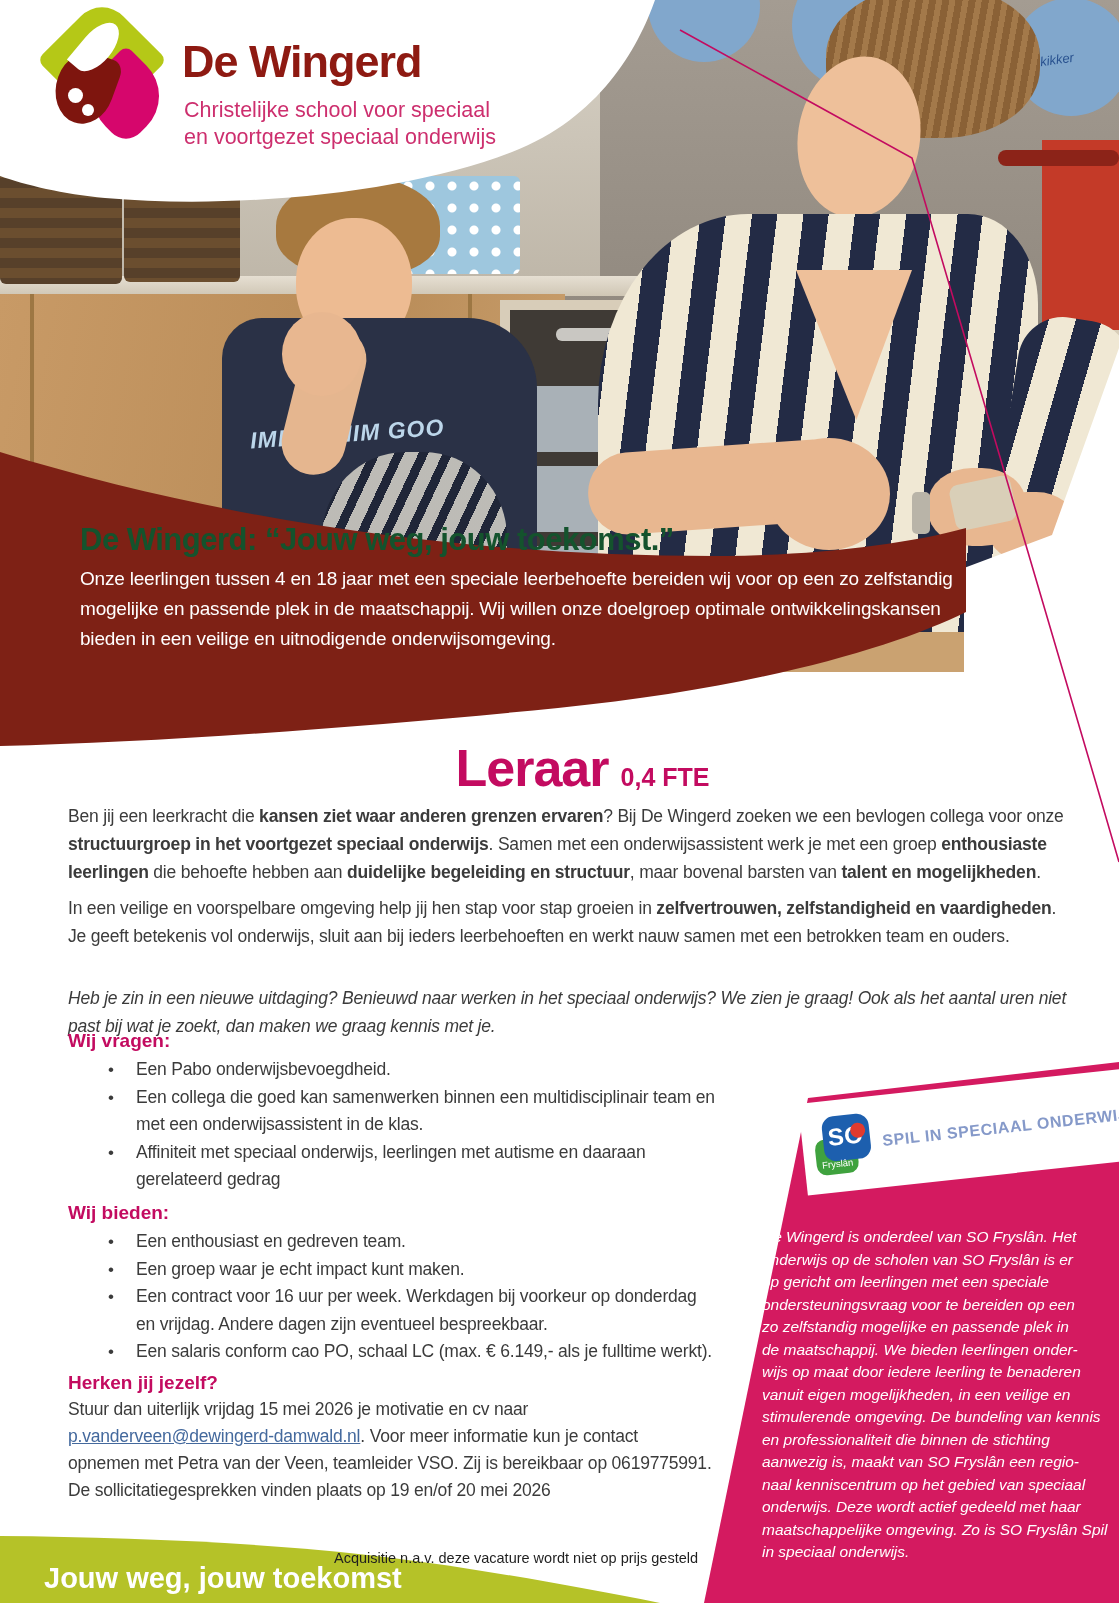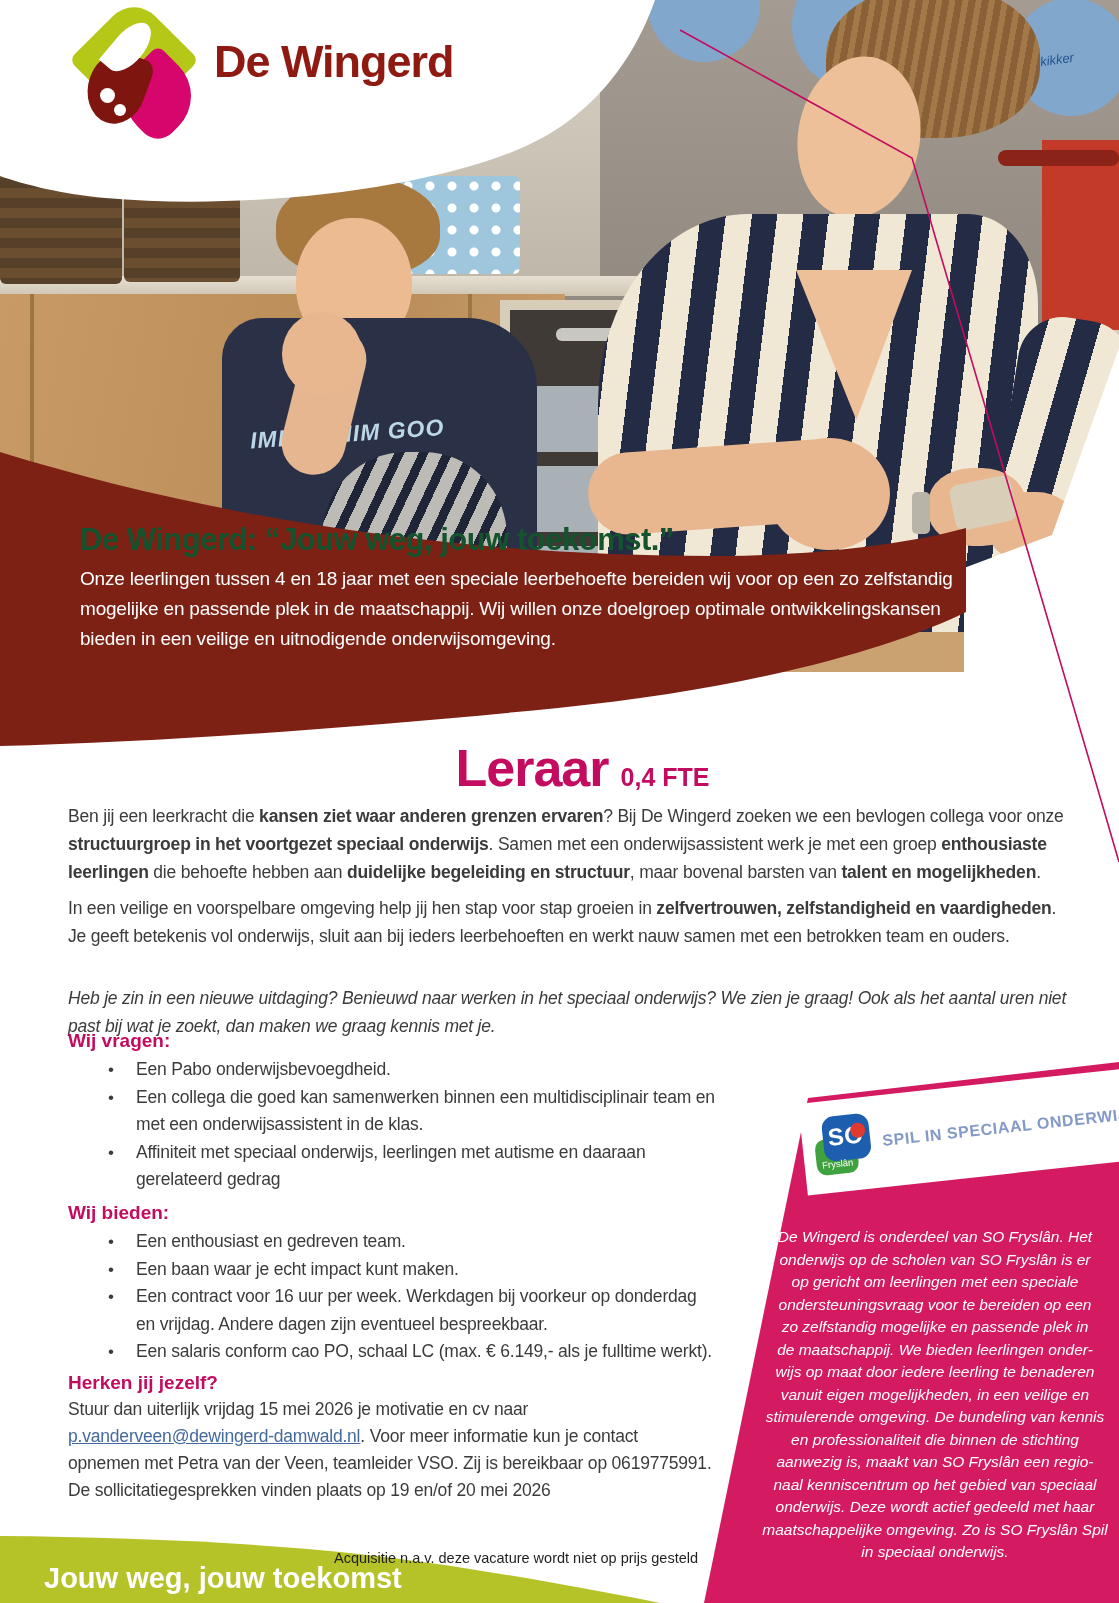--- a/index.html
+++ b/index.html
@@ -48,21 +48,21 @@
   .arm-long{left:588px;top:446px;width:265px;height:82px;transform:rotate(-4deg);}
   .hand-open{left:768px;top:438px;width:122px;height:112px;border-radius:50%;}
   .w-hand1{left:928px;top:468px;width:98px;height:78px;border-radius:45%;}
   .w-hand2{left:988px;top:492px;width:88px;height:70px;border-radius:45%;}
   .watch{left:912px;top:492px;width:18px;height:42px;background:#b9b4a8;border-radius:5px;}
   .paper{left:952px;top:480px;width:62px;height:46px;background:#d9cfb8;border-radius:9px;transform:rotate(-12deg);}
   .table{left:470px;top:632px;width:660px;height:42px;background:#caa271;}
   
   svg.shapes{position:absolute;left:0;top:0;z-index:3;pointer-events:none;}
   
-  .brand{z-index:5;margin-left:32px;}
+  .brand{z-index:5;}
   .brand-title{left:182px;top:36px;font-size:45px;font-weight:bold;color:#8e1a12;letter-spacing:-1px;}
   .brand-sub{left:184px;top:97px;font-size:21.5px;line-height:27px;color:#cd2f6e;}
   .logo-mark{left:46px;top:8px;width:130px;height:140px;}
   .logo-mark *{position:absolute;}
   .lm-lime{left:10px;top:6px;width:92px;height:92px;background:#b5c817;border-radius:30px 8px 30px 8px;transform:rotate(45deg);}
   .lm-pink{left:44px;top:52px;width:72px;height:72px;background:#d6066c;border-radius:8px 60% 20px 60%;transform:rotate(45deg);}
   .lm-dark{left:10px;top:44px;width:58px;height:72px;background:#7e150e;border-radius:50% 20% 50% 55%;transform:rotate(20deg);}
   .lm-leaf{left:36px;top:10px;width:30px;height:58px;background:#fff;border-radius:50% 50% 50% 0;transform:rotate(40deg);}
   .lm-dot1{left:22px;top:80px;width:15px;height:15px;background:#fff;border-radius:50%;}
   .lm-dot2{left:36px;top:96px;width:12px;height:12px;background:#fff;border-radius:50%;}
@@ -89,21 +89,21 @@
      transform:rotate(-6.2deg);transform-origin:0 0;display:flex;align-items:center;gap:12px;padding-left:12px;box-sizing:border-box;}
   .so-logo{position:relative;width:56px;height:60px;flex:0 0 auto;}
   .so-logo *{position:absolute;}
   .so-green{left:0;top:22px;width:42px;height:36px;background:#3fa23e;border-radius:10px;}
   .so-blue{left:9px;top:0;width:47px;height:45px;background:#1d5fae;border-radius:12px;}
   .so-txt{left:14px;top:7px;color:#fff;font-weight:bold;font-size:24px;letter-spacing:.5px;}
   .so-dot{left:37px;top:9px;width:15px;height:15px;background:#e03a2f;border-radius:50%;}
   .so-fry{left:0px;top:42px;width:42px;text-align:center;color:#fff;font-size:9.5px;}
   .spil{color:#8599c9;font-weight:bold;font-size:16px;letter-spacing:.6px;white-space:nowrap;}
   .side-text{left:762px;top:1226px;width:346px;z-index:6;color:#fff;font-size:15.5px;line-height:22.5px;
-     font-style:italic;text-align:center;}
+     font-style:italic;text-align:left;}
   
   .tagline{left:44px;top:1562px;z-index:6;color:#fff;font-size:29px;font-weight:bold;}
   .acq{left:334px;top:1550px;z-index:6;font-size:14.5px;color:#1f1f1f;}
 </style>
 </head>
 <body>
 
 <div class="canvas">
 
   <div class="photo">
@@ -172,20 +172,24 @@
 
   <div class="abs logo-mark brand">
     <div class="lm-lime"></div>
     <div class="lm-pink"></div>
     <div class="lm-dark"></div>
     <div class="lm-leaf"></div>
     <div class="lm-dot1"></div>
     <div class="lm-dot2"></div>
   </div>
   <div class="abs brand-title brand">De Wingerd</div>
+  <div class="abs brand-sub brand">
+    <div>Christelijke school voor speciaal</div>
+    <div>en voortgezet speciaal onderwijs</div>
+  </div>
 
   <div class="abs banner-head">De Wingerd: “Jouw weg, jouw toekomst.”</div>
   <div class="abs banner-body">Onze leerlingen tussen 4 en 18 jaar met een speciale leerbehoefte bereiden wij voor op een zo zelfstandig mogelijke en passende plek in de maatschappij. Wij willen onze doelgroep optimale ontwikkelingskansen bieden in een veilige en uitnodigende onderwijsomgeving.</div>
 
   <div class="abs job-row">
     <span class="job-title magenta">Leraar</span><span class="job-fte magenta">0,4 FTE</span>
   </div>
 
   <div class="abs para" style="top:802px;"><span>Ben jij een leerkracht die </span><span class="b">kansen ziet waar anderen grenzen ervaren</span><span>? Bij De Wingerd zoeken we een bevlogen collega voor onze </span><span class="b">structuurgroep in het voortgezet speciaal onderwijs</span><span>. Samen met een onderwijsassistent werk je met een groep </span><span class="b">enthousiaste leerlingen</span><span> die behoefte hebben aan </span><span class="b">duidelijke begeleiding en structuur</span><span>, maar bovenal barsten van </span><span class="b">talent en mogelijkheden</span><span>.</span></div>
   <div class="abs para" style="top:894px;"><span>In een veilige en voorspelbare omgeving help jij hen stap voor stap groeien in </span><span class="b">zelfvertrouwen, zelfstandigheid en vaardigheden</span><span>. Je geeft betekenis vol onderwijs, sluit aan bij ieders leerbehoeften en werkt nauw samen met een betrokken team en ouders.</span></div>
@@ -194,21 +198,21 @@
   <div class="abs sec-head magenta" style="top:1030px;">Wij vragen:</div>
   <ul class="abs blist" style="top:1056px;">
     <li>Een Pabo onderwijsbevoegdheid.</li>
     <li>Een collega die goed kan samenwerken binnen een multidisciplinair team en met een onderwijsassistent in de klas.</li>
     <li>Affiniteit met speciaal onderwijs, leerlingen met autisme en daaraan gerelateerd gedrag</li>
   </ul>
 
   <div class="abs sec-head magenta" style="top:1202px;">Wij bieden:</div>
   <ul class="abs blist" style="top:1228px;">
     <li>Een enthousiast en gedreven team.</li>
-    <li>Een baan waar je echt impact kunt maken.</li>
+    <li>Een groep waar je echt impact kunt maken.</li>
     <li>Een contract voor 16 uur per week. Werkdagen bij voorkeur op donderdag en vrijdag. Andere dagen zijn eventueel  bespreekbaar.</li>
     <li>Een salaris conform cao PO, schaal LC (max. € 6.149,- als je fulltime werkt).</li>
   </ul>
 
   <div class="abs sec-head magenta" style="top:1372px;">Herken jij jezelf?</div>
   <div class="abs contact">
     <div>Stuur dan uiterlijk vrijdag 15 mei 2026 je motivatie en cv naar</div>
     <div><span class="email">p.vanderveen@dewingerd-damwald.nl</span><span>. Voor meer informatie kun je contact</span></div>
     <div>opnemen met Petra van der Veen, teamleider VSO.  Zij is bereikbaar op 0619775991.</div>
     <div>De sollicitatiegesprekken vinden plaats op 19 en/of 20 mei 2026</div>

